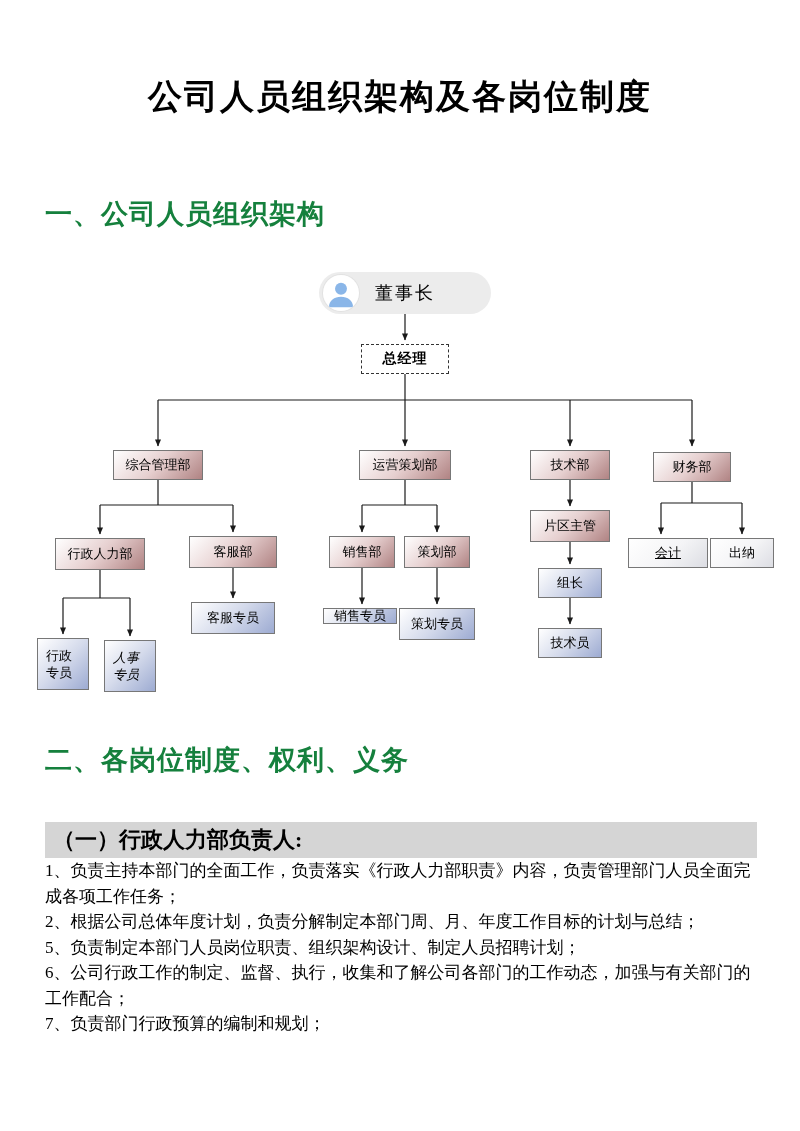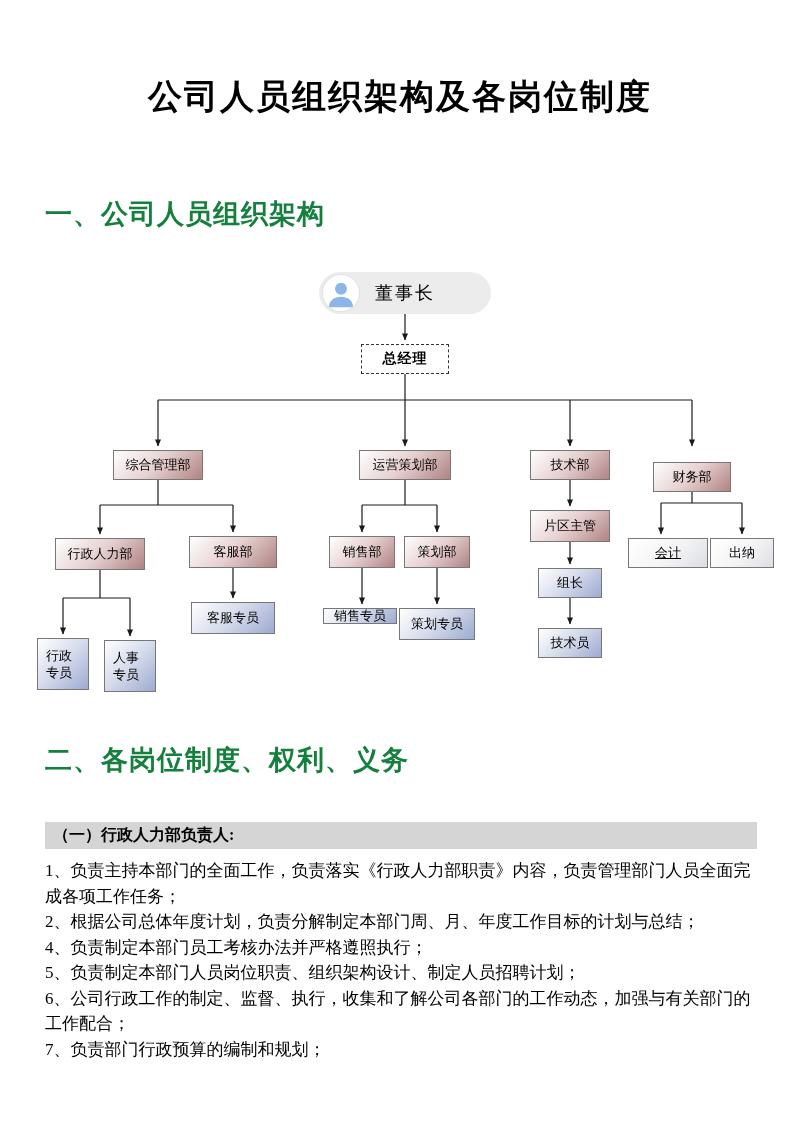--- a/index.html
+++ b/index.html
@@ -44,21 +44,21 @@
   }
   .avatar {
     width:36px; height:36px; border-radius:50%; background:#fff;
     display:flex; align-items:center; justify-content:center;
     box-shadow:0 0 0 1px #e2e2e2; overflow:hidden; flex:0 0 auto;
   }
   .chair-label { font-size:18px; letter-spacing:2px; }
 
   .subsec {
     position:absolute; top:822px; left:45px; width:712px;
-    background:#d5d5d5; font-weight:bold; font-size:16px;
+    background:#d5d5d5; font-weight:bold; font-size:22px;
     padding:3px 8px;
   }
   .duties {
     position:absolute; top:858px; left:45px; width:714px;
     font-size:17px; line-height:25.5px;
   }
   .duties p { margin:0; }
 </style>
 </head>
 <body>
@@ -123,27 +123,27 @@
       </svg>
     </span>
     <span class="chair-label">董事长</span>
   </div>
 
   <div class="node gm" style="left:361px;top:84px;width:88px;height:30px;">总经理</div>
 
   <div class="node pink" style="left:113px;top:190px;width:90px;height:30px;">综合管理部</div>
   <div class="node pink" style="left:359px;top:190px;width:92px;height:30px;">运营策划部</div>
   <div class="node pink" style="left:530px;top:190px;width:80px;height:30px;">技术部</div>
-  <div class="node pink" style="left:653px;top:202px;width:78px;height:30px;text-align:center;">财务部</div>
+  <div class="node pink" style="left:653px;top:192px;width:78px;height:30px;text-align:center;">财务部</div>
 
   <div class="node pink" style="left:55px;top:278px;width:90px;height:32px;">行政人力部</div>
   <div class="node pink" style="left:189px;top:276px;width:88px;height:32px;">客服部</div>
 
   <div class="node blue two-line" style="left:37px;top:378px;width:52px;height:52px;">行政专员</div>
-  <div class="node blue two-line" style="left:104px;top:380px;width:52px;height:52px;">人事专员</div>
+  <div class="node blue two-line" style="left:104px;top:380px;width:52px;height:52px;font-style:italic;">人事专员</div>
   <div class="node blue" style="left:191px;top:342px;width:84px;height:32px;">客服专员</div>
 
   <div class="node pink" style="left:329px;top:276px;width:66px;height:32px;">销售部</div>
   <div class="node pink" style="left:404px;top:276px;width:66px;height:32px;">策划部</div>
   <div class="node blue" style="left:323px;top:348px;width:74px;height:16px;">销售专员</div>
   <div class="node blue" style="left:399px;top:348px;width:76px;height:32px;">策划专员</div>
 
   <div class="node pink" style="left:530px;top:250px;width:80px;height:32px;">片区主管</div>
   <div class="node blue" style="left:538px;top:308px;width:64px;height:30px;">组长</div>
   <div class="node blue" style="left:538px;top:368px;width:64px;height:30px;">技术员</div>
@@ -152,17 +152,16 @@
   <div class="node light" style="left:710px;top:278px;width:64px;height:30px;">出纳</div>
 </div>
 
 <h2 class="sec-heading" id="sec2">二、各岗位制度、权利、义务</h2>
 
 <div class="subsec">（一）行政人力部负责人:</div>
 
 <div class="duties">
   <p>1、负责主持本部门的全面工作，负责落实《行政人力部职责》内容，负责管理部门人员全面完成各项工作任务；</p>
   <p>2、根据公司总体年度计划，负责分解制定本部门周、月、年度工作目标的计划与总结；</p>
-  <p>4、负责制定本部门员工考核办法并严格遵照执行；</p>
   <p>5、负责制定本部门人员岗位职责、组织架构设计、制定人员招聘计划；</p>
   <p>6、公司行政工作的制定、监督、执行，收集和了解公司各部门的工作动态，加强与有关部门的工作配合；</p>
   <p>7、负责部门行政预算的编制和规划；</p>
 </div>
 
 </body></html>

